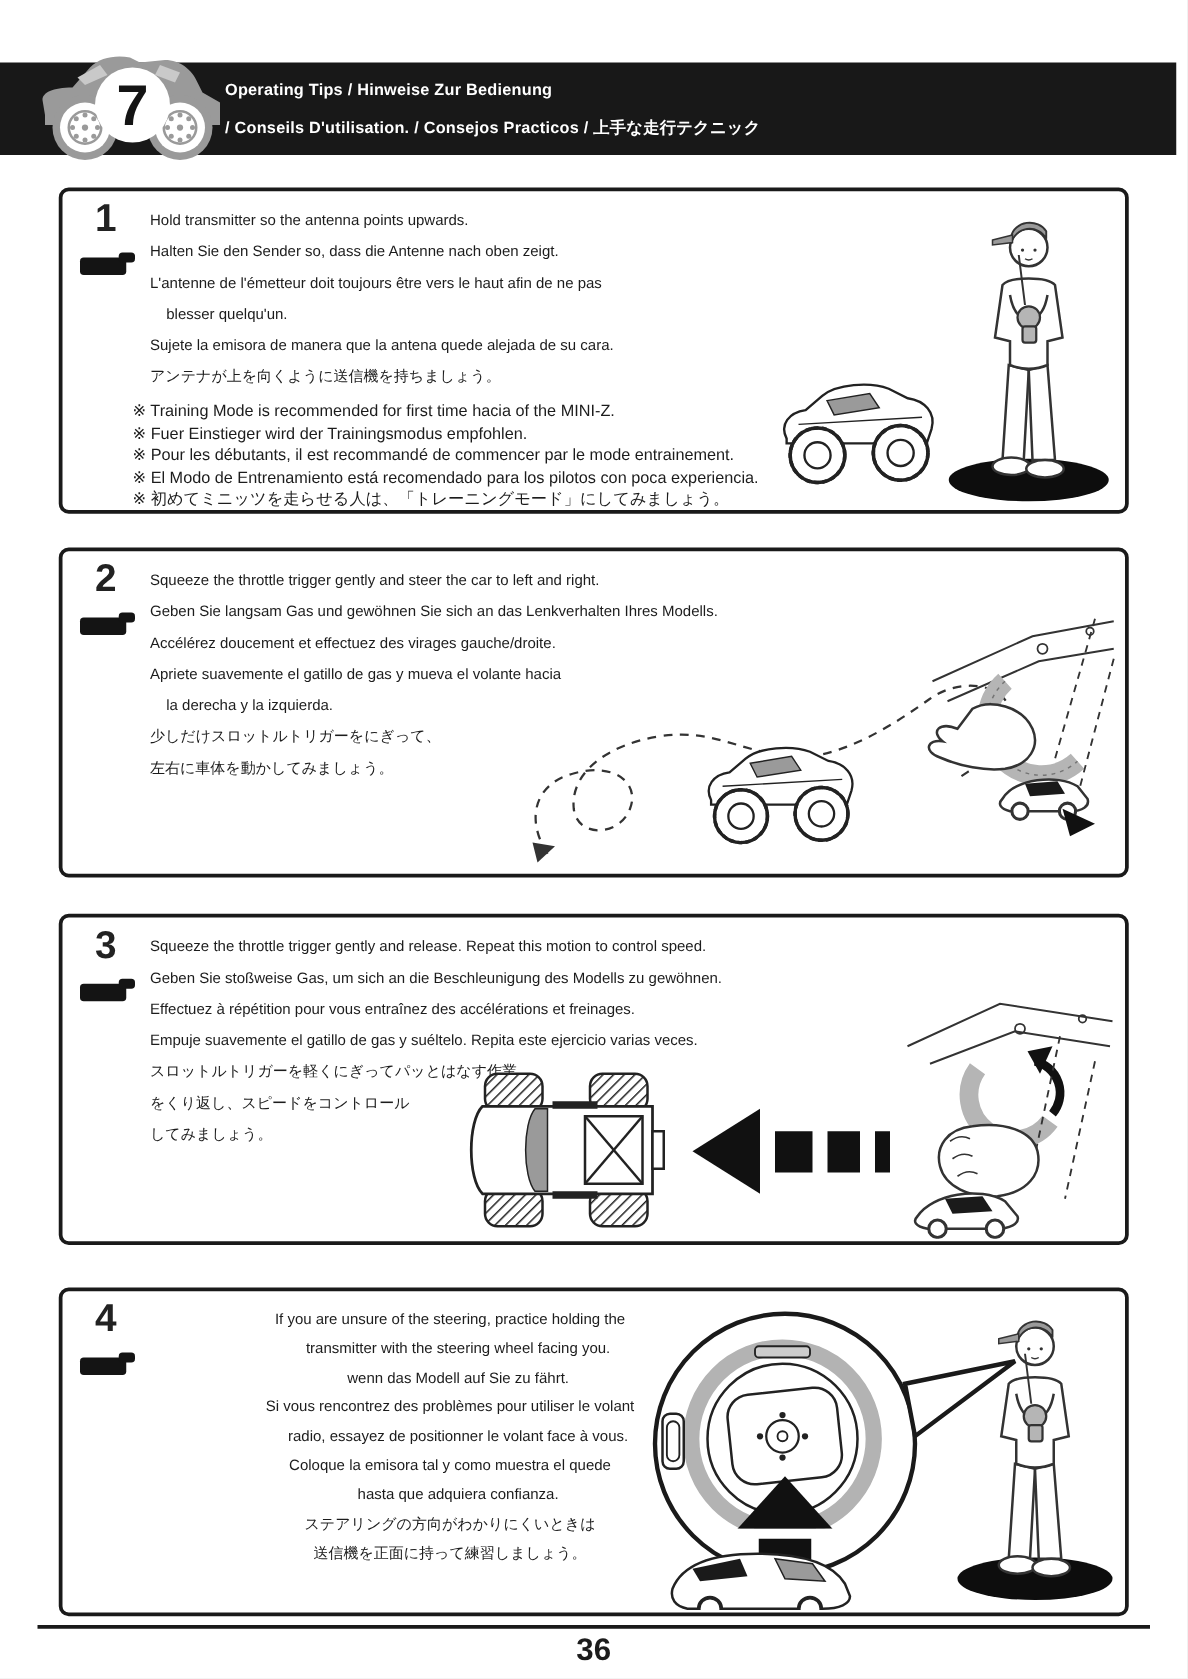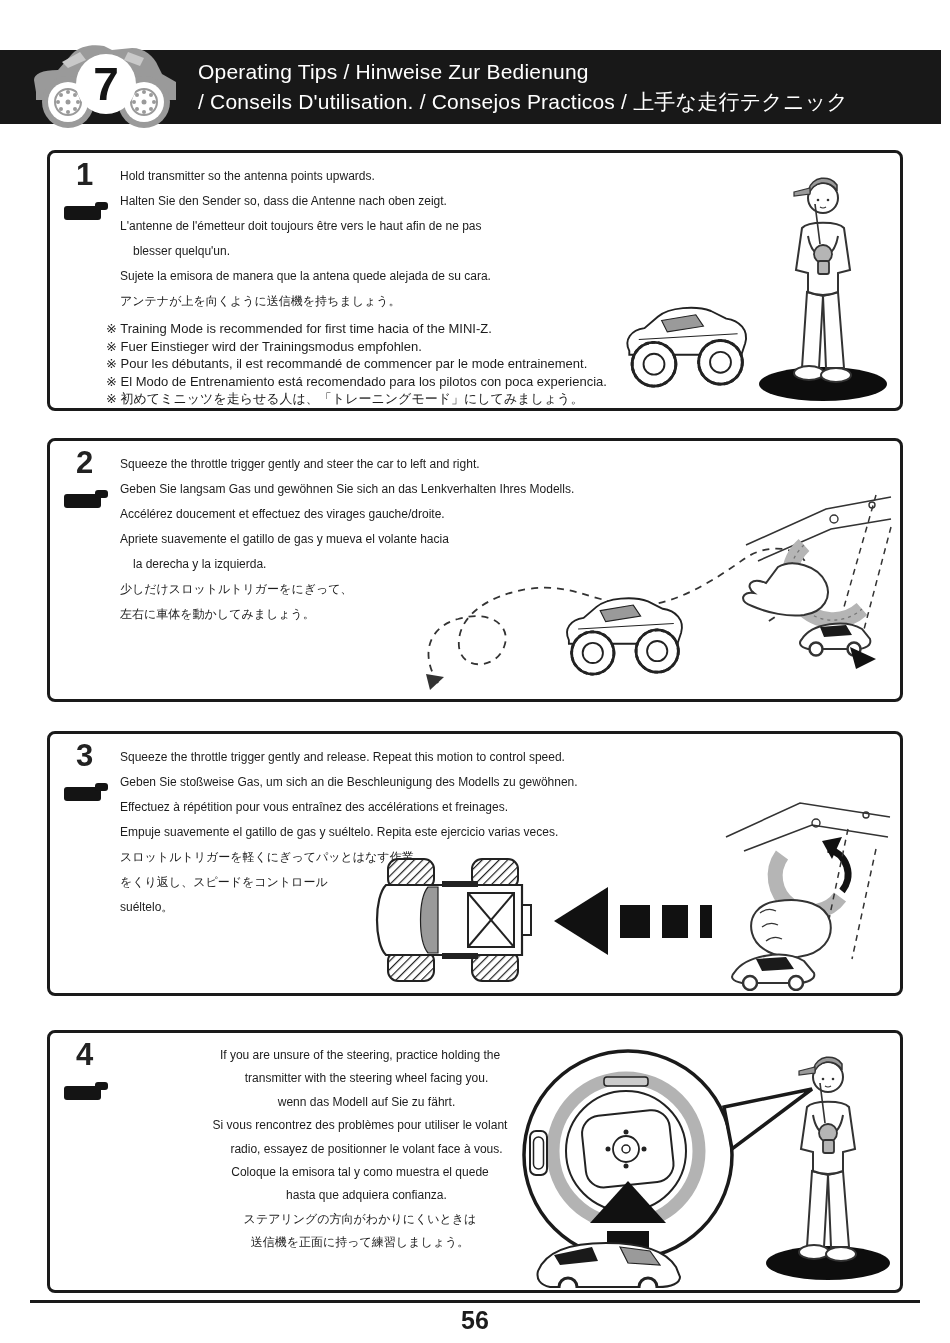--- a/index.html
+++ b/index.html
@@ -1,22 +1,22 @@
 <!DOCTYPE html>
 <html><head>
 <meta charset="utf-8">
 <style>
   html,body{margin:0;padding:0;background:#e8e8e8;}
   .page{position:relative;width:950px;height:1343px;background:#ffffff;overflow:hidden;
         font-family:"Liberation Sans","DejaVu Sans",sans-serif;color:#1c1c1c;}
   
   .header-bar{position:absolute;left:0;top:50px;width:941px;height:74px;background:#181818;}
   .header-badge{position:absolute;left:28px;top:40px;width:156px;height:96px;}
-  .header-title{position:absolute;left:198px;top:57px;color:#ffffff;font-weight:normal;
-                font-size:21px;line-height:30px;letter-spacing:.2px;white-space:nowrap;}
+  .header-title{position:absolute;left:180px;top:57px;color:#ffffff;font-weight:bold;
+                font-size:13px;line-height:30px;letter-spacing:.2px;white-space:nowrap;}
   
   .box{position:absolute;left:47px;width:850px;border:3px solid #1a1a1a;border-radius:8px;background:#fff;}
   .box1{top:150px;height:255px;}
   .box2{top:438px;height:258px;}
   .box3{top:731px;height:259px;}
   .box4{top:1030px;height:257px;}
   .sec-num{position:absolute;left:26px;top:4px;font-size:31px;font-weight:bold;color:#222;}
   .pointer{position:absolute;left:14px;top:46px;width:46px;height:24px;}
   .pointer .pb{position:absolute;left:0;top:7px;width:37px;height:14px;background:#141414;border-radius:3px;}
   .pointer .pt{position:absolute;left:31px;top:3px;width:13px;height:8px;background:#141414;border-radius:3px;}
@@ -211,21 +211,21 @@
         <span class="pb"></span>
         <span class="pt"></span>
       </div>
     <div class="text-col">
       <div class="ln">Squeeze the throttle trigger gently and release. Repeat this motion to control speed.</div>
       <div class="ln">Geben Sie stoßweise Gas, um sich an die Beschleunigung des Modells zu gewöhnen.</div>
       <div class="ln">Effectuez à répétition pour vous entraînez des accélérations et freinages.</div>
       <div class="ln">Empuje suavemente el gatillo de gas y suéltelo. Repita este ejercicio varias veces.</div>
       <div class="ln">スロットルトリガーを軽くにぎってパッとはなす作業</div>
       <div class="ln">をくり返し、スピードをコントロール</div>
-      <div class="ln">suéltelo。</div>
+      <div class="ln">してみましょう。</div>
     </div>
     <svg class="illus" style="right:2px;bottom:2px;width:540px;height:198px;" viewBox="0 0 540 198">
       <defs>
         <pattern id="hatch" width="6" height="6" patternUnits="userSpaceOnUse" patternTransform="rotate(45)">
           <rect width="6" height="6" fill="#fff"></rect>
           <line x1="0" y1="0" x2="0" y2="6" stroke="#222" stroke-width="2.4"></line>
         </pattern>
       </defs>
 
       <g transform="translate(14,66)">
@@ -344,15 +344,15 @@
         <path d="M46,33 a15,15 0 0 1 28,-4 l0,-6 a15,13 0 0 0 -28,4 Z" fill="#9a9a9a" stroke="#333" stroke-width="1.5"></path>
         <path d="M31,30 L47,26 L47,32 L31,34 Z" fill="#9a9a9a" stroke="#333" stroke-width="1.2"></path>
         <circle cx="55" cy="38" r="1.3" fill="#333"></circle>
           <circle cx="65" cy="38" r="1.3" fill="#333"></circle>
         <path d="M57,45 q3,2 6,0" stroke="#333" stroke-width="1.2" fill="none"></path>
       </g>
     </svg>
   </section>
 
   <div class="footer-rule"></div>
-  <div class="page-number">56</div>
+  <div class="page-number">36</div>
 
 </div>
 
 </body></html>

